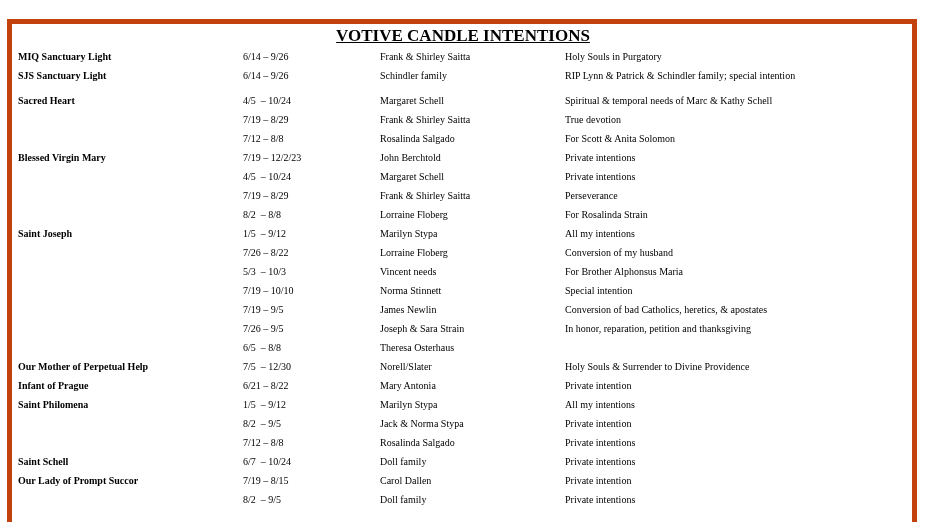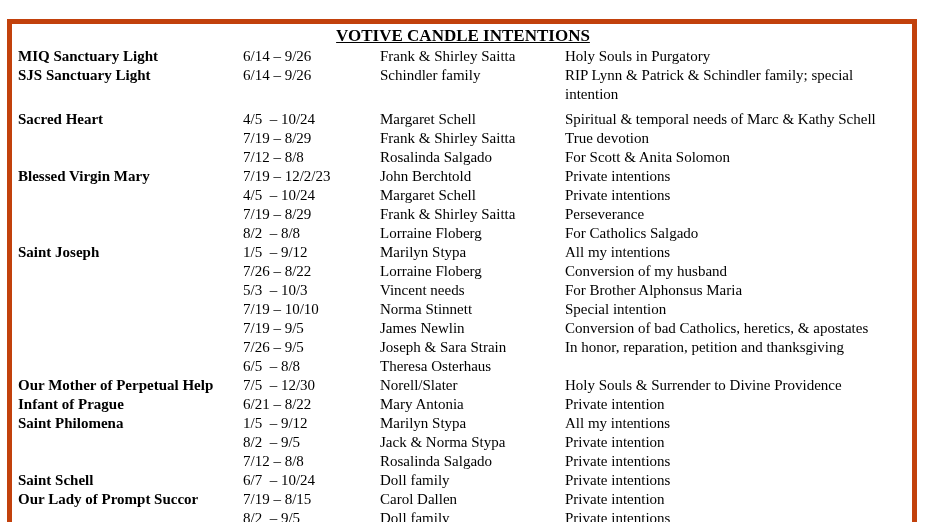--- a/index.html
+++ b/index.html
@@ -24,21 +24,21 @@
     text-align: center;
     font-weight: bold;
     font-size: 17px;
     line-height: 20px;
     margin: 0 0 1px 0;
   }
   .title span { text-decoration: underline; }
   .row {
     display: grid;
     grid-template-columns: 225px 137px 185px auto;
-    font-size: 15px;
+    font-size: 10px;
     line-height: 19px;
   }
   .row.gap-before { margin-top: 6px; }
   .cell-candle { font-weight: bold; }
   .cell-dates { white-space: pre; }
   .cell-name { }
   .cell-intention { padding-right: 2px; }
 </style>
 </head>
 <body>
@@ -93,21 +93,21 @@
       <div class="row">
         <div class="cell-candle"></div>
         <div class="cell-dates">7/19 – 8/29</div>
         <div class="cell-name">Frank &amp; Shirley Saitta</div>
         <div class="cell-intention">Perseverance</div>
       </div>
       <div class="row">
         <div class="cell-candle"></div>
         <div class="cell-dates">8/2  – 8/8</div>
         <div class="cell-name">Lorraine Floberg</div>
-        <div class="cell-intention">For Catholics Salgado</div>
+        <div class="cell-intention">For Rosalinda Strain</div>
       </div>
       <div class="row">
         <div class="cell-candle">Saint Joseph</div>
         <div class="cell-dates">1/5  – 9/12</div>
         <div class="cell-name">Marilyn Stypa</div>
         <div class="cell-intention">All my intentions</div>
       </div>
       <div class="row">
         <div class="cell-candle"></div>
         <div class="cell-dates">7/26 – 8/22</div>

